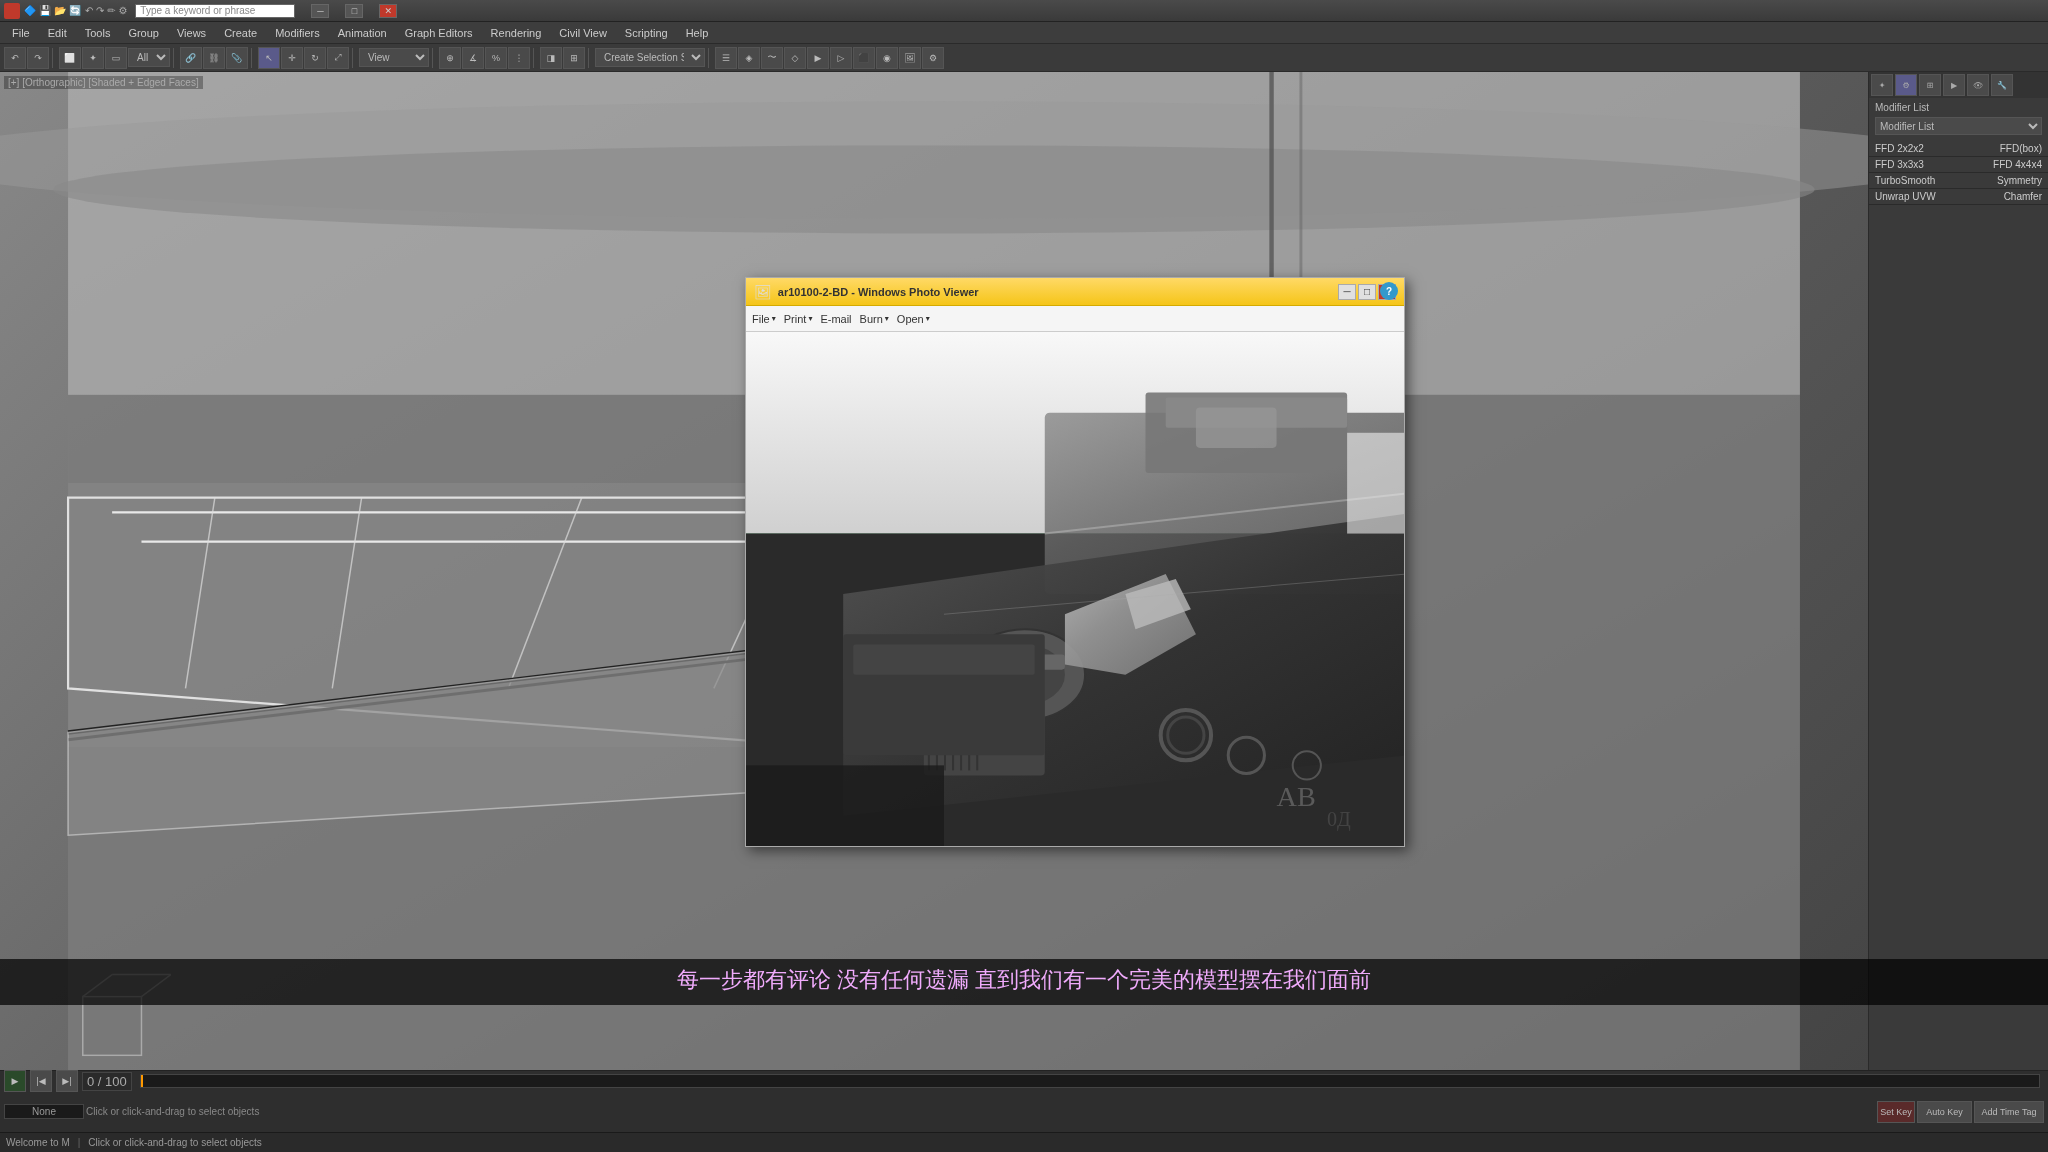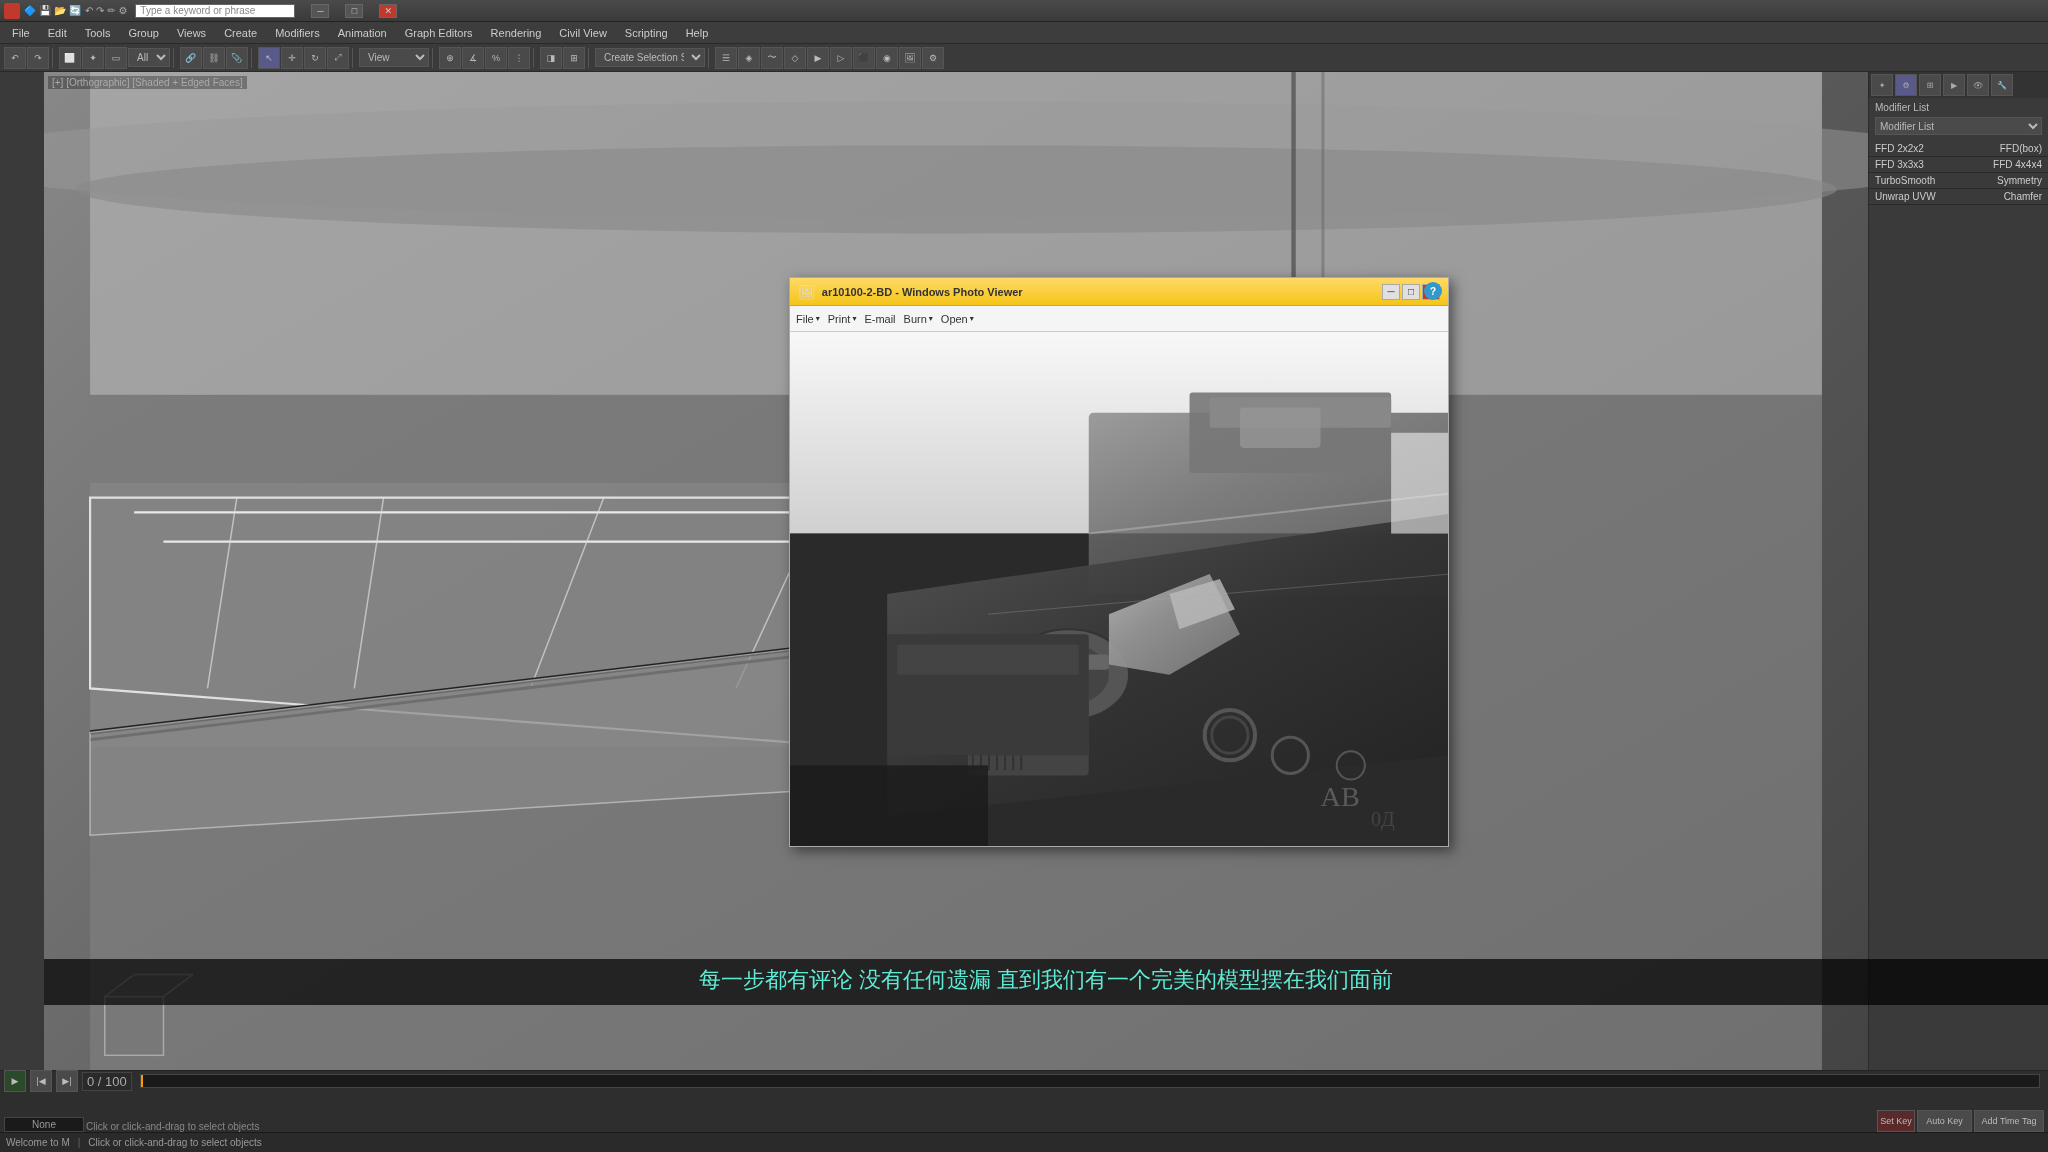--- a/index.html
+++ b/index.html
@@ -285,40 +285,40 @@
     }
     #timeline-track {
       flex: 1;
       height: 14px;
       background: #1a1a1a;
       border: 1px solid #444;
       position: relative;
     }
     #timeline-bottom {
       display: flex;
-      align-items: flex-end;
+      align-items: center;
       height: 42px;
       padding: 0 4px;
       gap: 2px;
       position: relative;
     }
 
     
     #subtitle-area {
       position: absolute;
       bottom: 65px;
       left: 0;
       right: 0;
       background: rgba(0,0,0,0.7);
       padding: 6px 20px;
       text-align: center;
     }
     #subtitle-chinese {
       font-size: 22px;
-      color: #5eead4;
+      color: #f0abfc;
       margin-bottom: 4px;
     }
     #subtitle-english {
       font-size: 20px;
       color: #fff;
     }
 
     
     #status-bar {
       width: 100%;
@@ -409,21 +409,21 @@
   <div class="tb-btn">〜</div>
   <div class="tb-btn">◇</div>
   <div class="tb-btn">▶</div>
   <div class="tb-btn">▷</div>
   <div class="tb-btn">⬛</div>
   <div class="tb-btn">◉</div>
   <div class="tb-btn">🖼</div>
   <div class="tb-btn">⚙</div>
 </div>
 
-<div style="position:relative; flex:1; display:flex; flex-direction:column; height:calc(100% - 72px - 62px - 20px);margin-left:44px;">
+<div style="position:relative; flex:1; display:flex; flex-direction:column; height:calc(100% - 72px - 62px - 20px);">
   <div id="main-content" style="flex:1; display:flex; position:relative;">
 
     <div id="viewport">
       <div id="viewport-bg"></div>
 
       <svg id="wireframe-svg" viewBox="0 0 1180 680">
 
         <defs>
           <linearGradient id="bgGrad" x1="0%" y1="0%" x2="100%" y2="100%">
             <stop offset="0%" style="stop-color:#999;stop-opacity:1"></stop>

